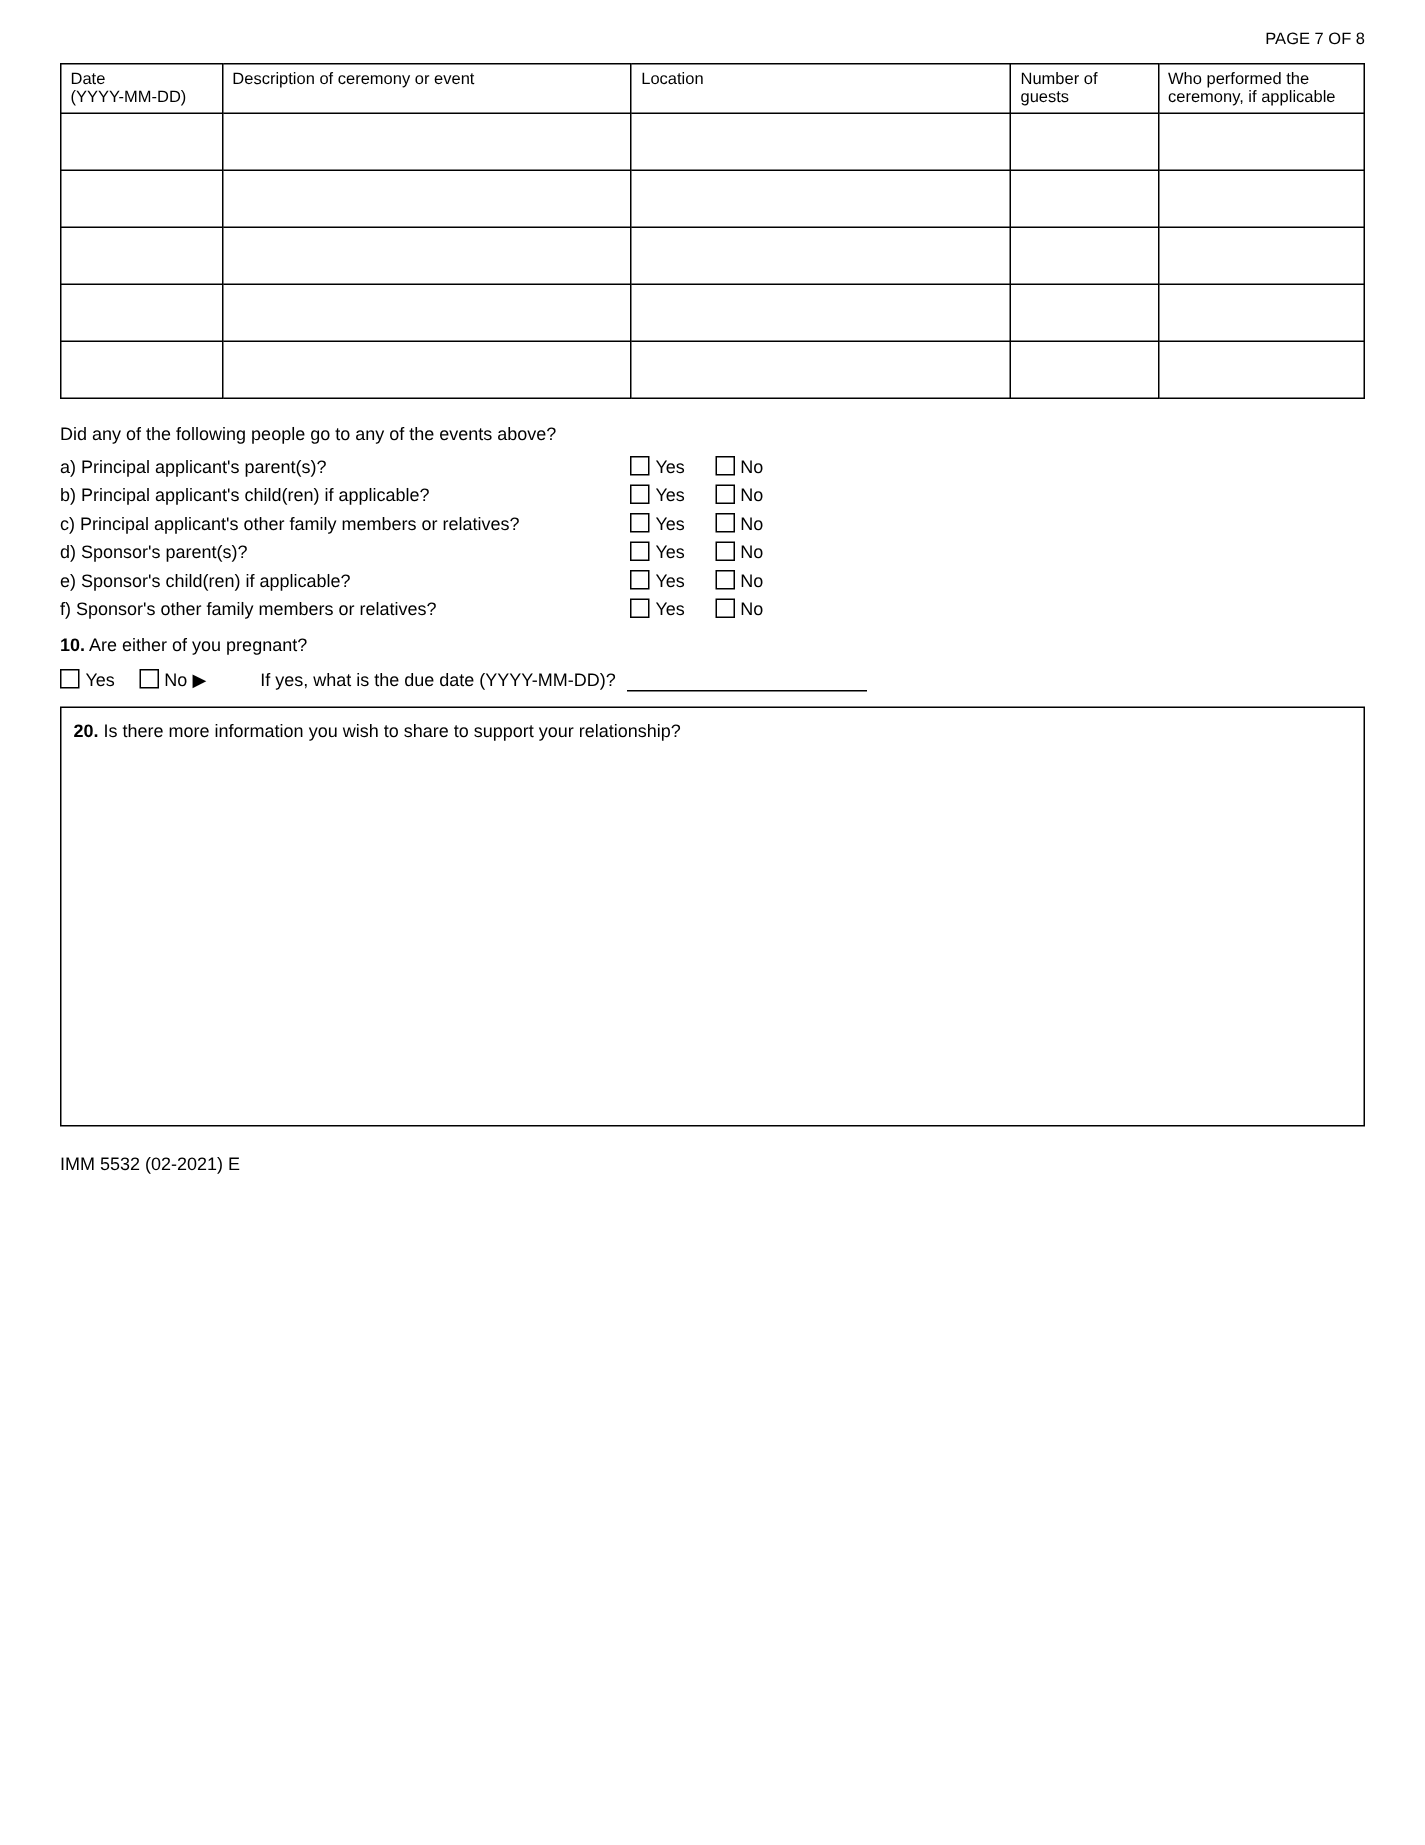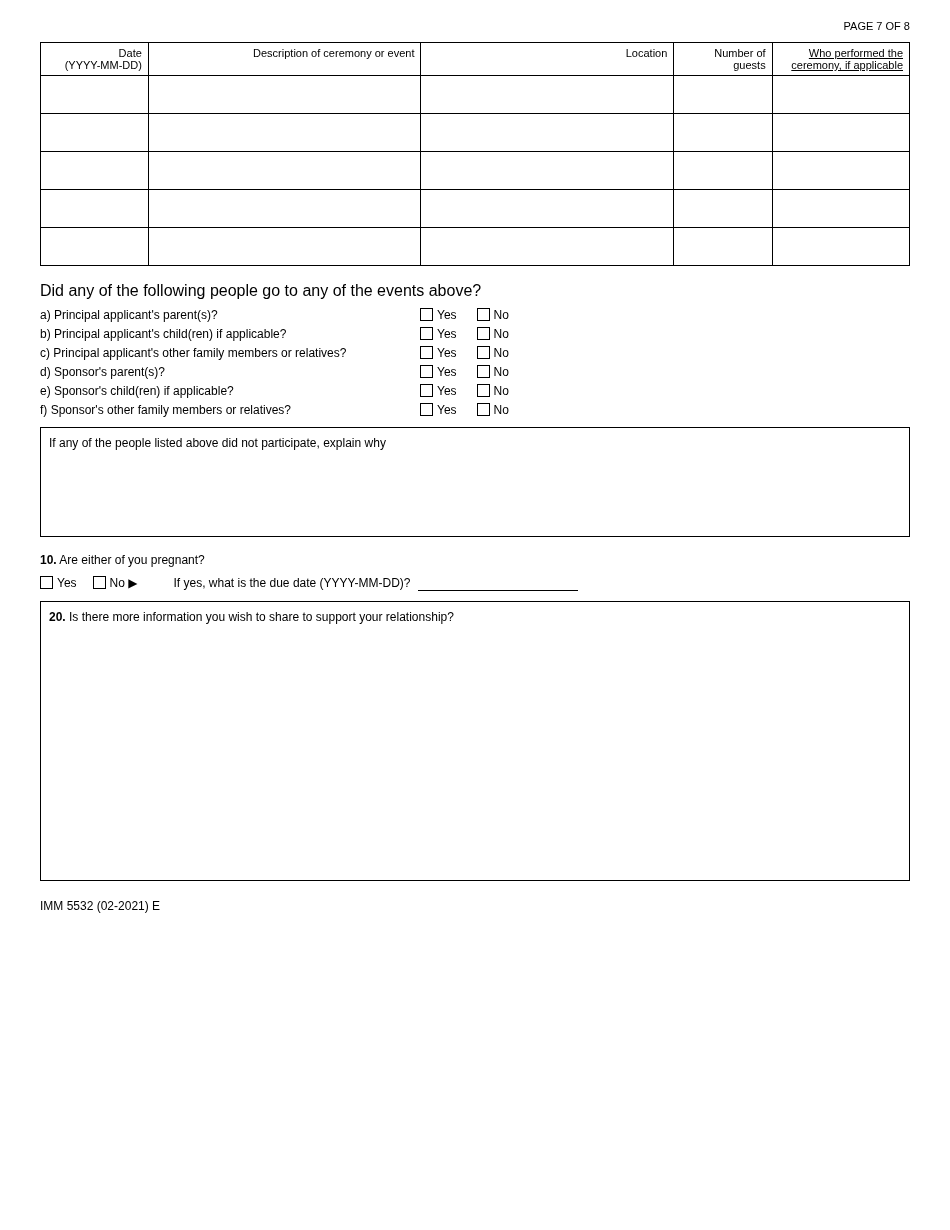--- a/index.html
+++ b/index.html
@@ -31,37 +31,37 @@
       margin-bottom: 16px;
     }
     table.event-table th, table.event-table td {
       border: 1px solid #000;
       padding: 4px 6px;
       vertical-align: top;
       font-size: 11px;
     }
     table.event-table th {
       font-weight: normal;
-      text-align: right;
+      text-align: left;
       background: #fff;
     }
     table.event-table td {
       height: 38px;
     }
     .col-date { width: 110px; }
     .col-desc { width: 280px; }
     .col-location { width: 260px; }
     .col-guests { width: 100px; }
-    .col-performer { width: 140px; text-decoration: underline; }
+    .col-performer { width: 140px; }
 
     .question-section {
       margin-bottom: 10px;
     }
     .question-text {
-      font-size: 16px;
+      font-size: 12px;
       margin-bottom: 8px;
     }
     .checkbox-row {
       display: flex;
       align-items: center;
       margin-bottom: 5px;
       font-size: 12px;
     }
     .checkbox-row .question-label {
       width: 380px;
@@ -253,23 +253,20 @@
         <span class="checkbox-box"></span>
         <span>Yes</span>
       </span>
       <span class="checkbox-item">
         <span class="checkbox-box"></span>
         <span>No</span>
       </span>
     </div>
   </div>
 
-  <div class="explain-box">
-    <span class="box-label">If any of the people listed above did not participate, explain why</span>
-  </div>
 
   <div class="question-10">
     <strong>10.</strong>
     <span>Are either of you pregnant?</span>
   </div>
 
   <div class="inline-row">
     <span class="checkbox-item">
       <span class="checkbox-box"></span>
       <span>Yes</span>

